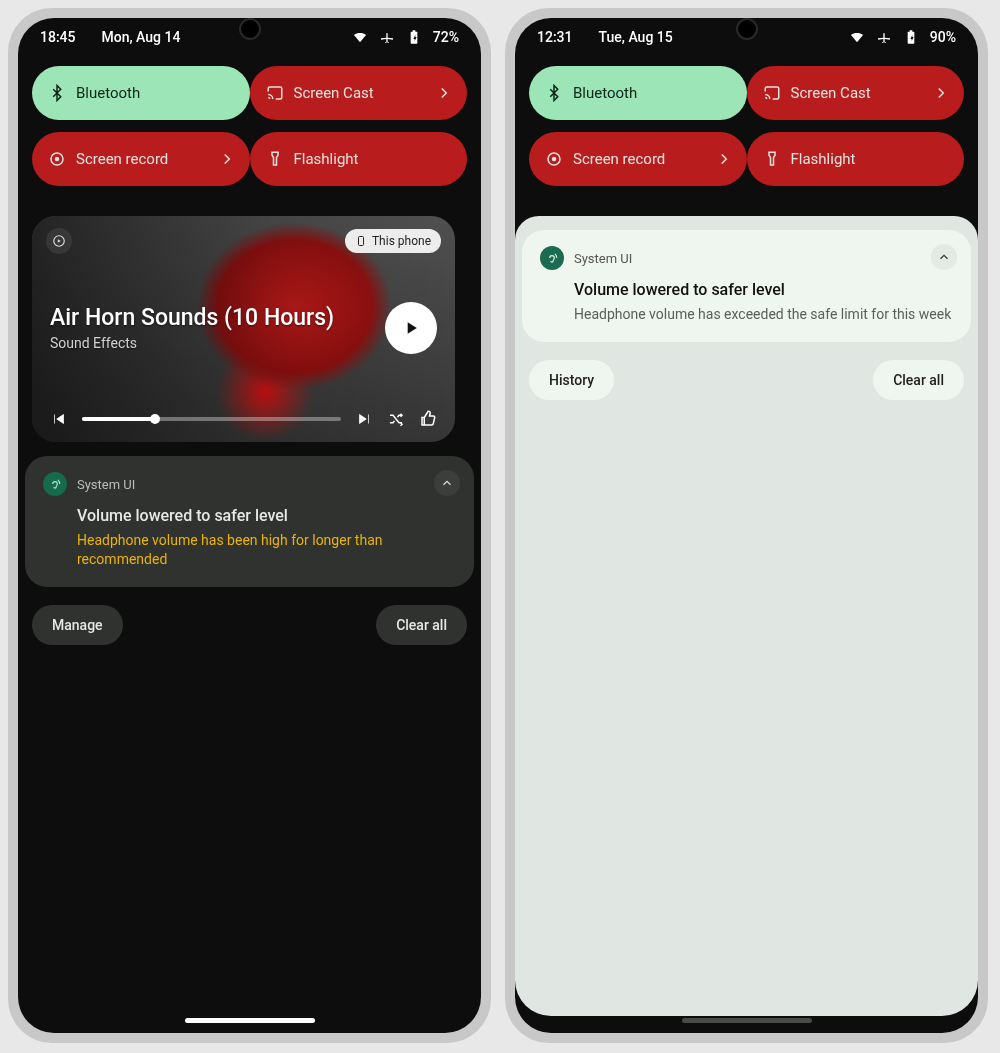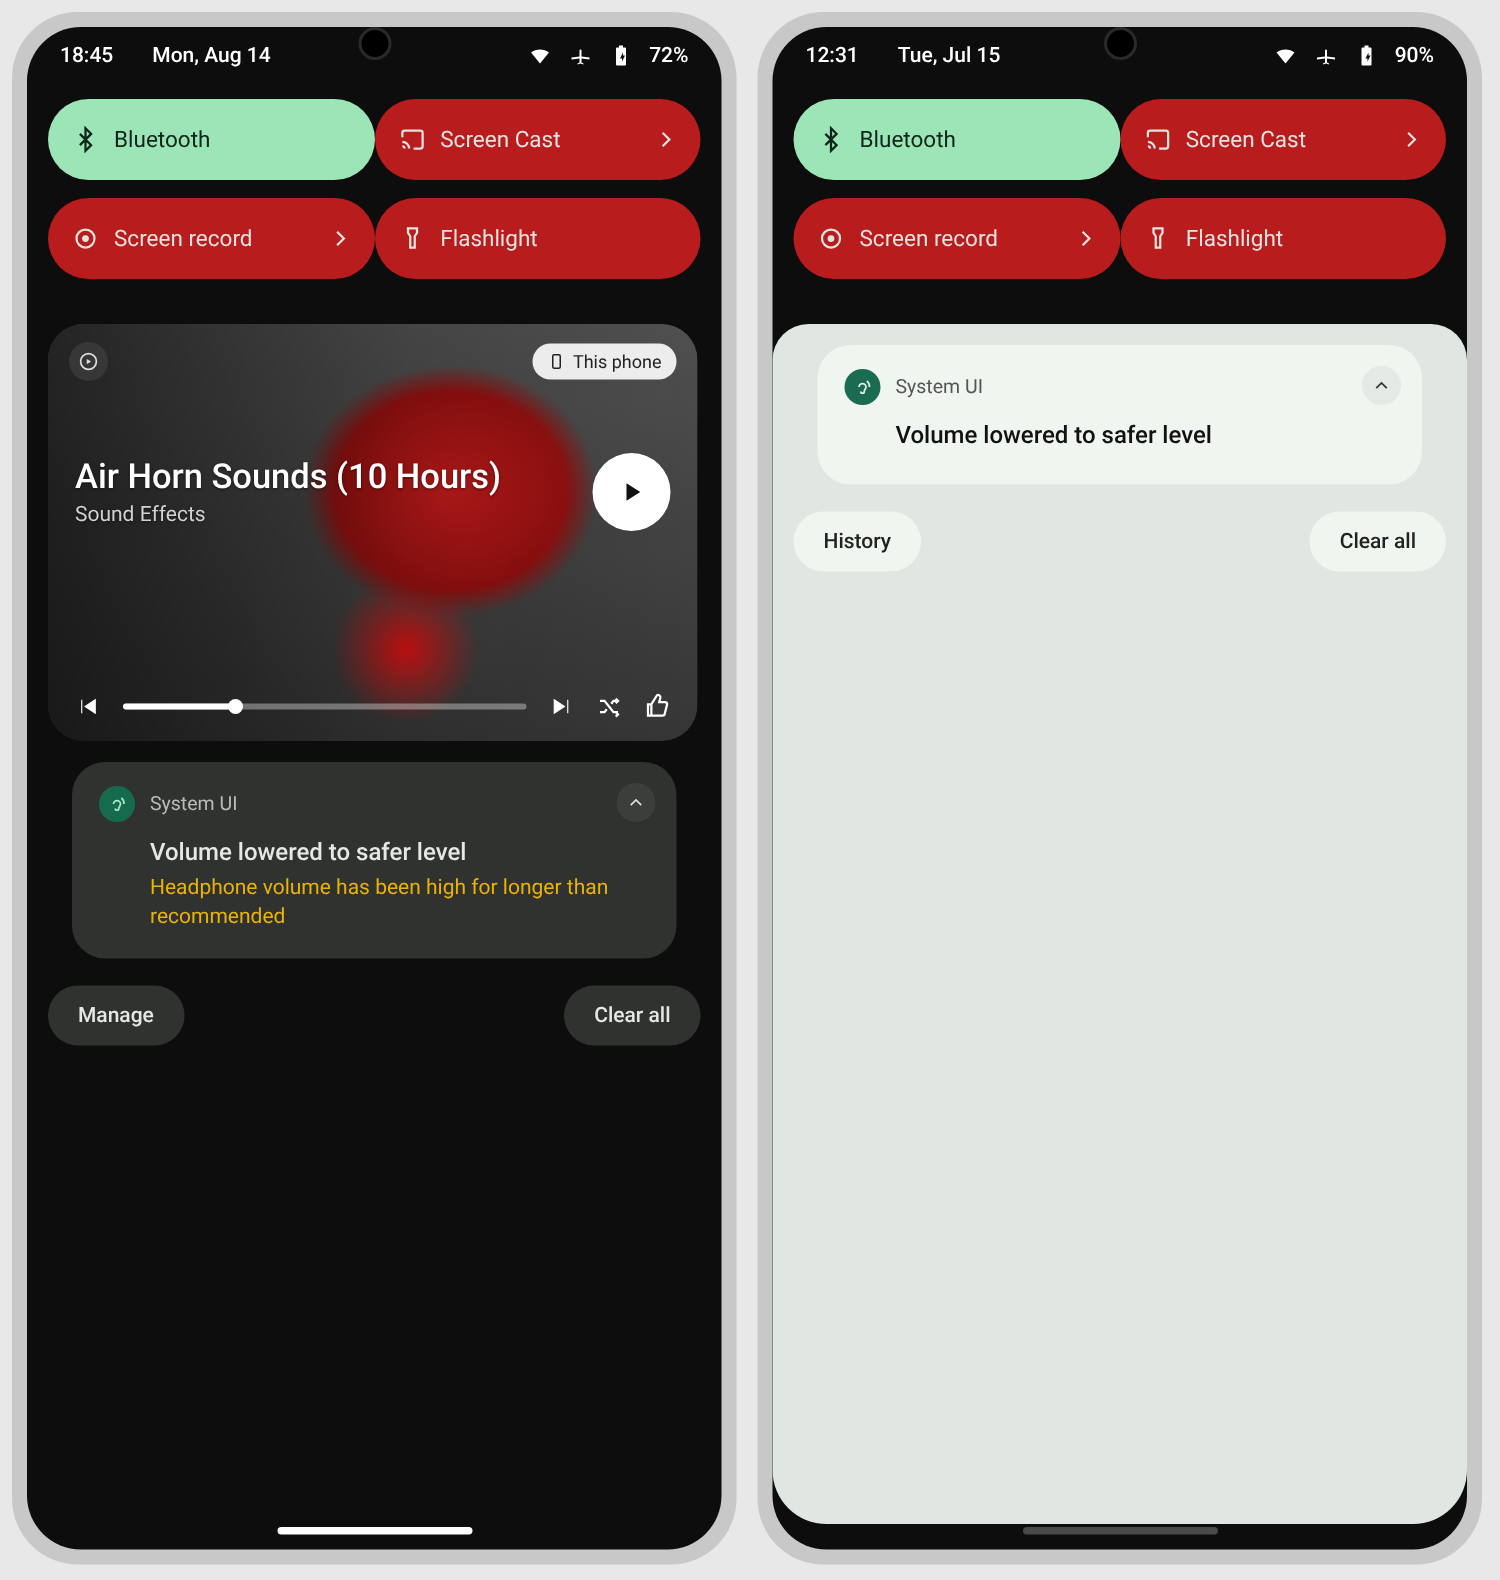--- a/index.html
+++ b/index.html
@@ -41,21 +41,21 @@
     display: flex; align-items: center; padding: 0 16px;
     color: #e0e3e0; font-size: 15px; gap: 10px; position: relative;
   }
   .qs-tile.off { background: #b91c1c; }
   .qs-tile.on  { background: #9ce5b7; color: #0f261a; }
   .qs-tile .chev { position: absolute; right: 14px; }
   .qs-tile svg { width: 18px; height: 18px; flex-shrink: 0; }
 
   
   .media-card {
-    margin: 4px 16px 14px 14px; height: 278px; border-radius: 24px;
+    margin: 4px 26px 14px 14px; height: 226px; border-radius: 24px;
     position: relative; overflow: hidden; color: #fff;
     background:
       radial-gradient(circle at 60% 20%, rgba(255,0,0,.0), rgba(0,0,0,.35)),
       linear-gradient(160deg, #2b2b2b 0%, #1a1a1a 100%);
   }
   .media-art {
     position: absolute; inset: 0;
     background:
       radial-gradient(ellipse 140px 120px at 62% 40%, #d21b1b 0%, #a10f0f 55%, rgba(161,15,15,0) 70%),
       radial-gradient(circle 70px at 55% 78%, #e11 0%, rgba(230,20,20,0) 70%),
@@ -79,21 +79,21 @@
   .play-btn svg { width:20px; height:20px; fill:#111; }
   .media-bot { position:absolute; left:18px; right:18px; bottom:14px; display:flex; align-items:center; gap:14px; }
   .media-bot svg { width:18px; height:18px; stroke:#fff; fill:#fff; }
   .progress { flex:1; height:4px; position:relative; }
   .progress .track { position:absolute; inset:0; background:rgba(255,255,255,.35); border-radius:2px; }
   .progress .fill  { position:absolute; left:0; top:0; bottom:0; width:28%; background:#fff; border-radius:2px; }
   .progress .knob  { position:absolute; left:28%; top:50%; transform:translate(-50%,-50%); width:10px; height:10px; background:#fff; border-radius:50%; }
 
   
   .notif-card {
-    margin: 0 30px; border-radius: 22px; padding: 16px 18px 18px 18px;
+    margin: 0 7px; border-radius: 22px; padding: 16px 18px 18px 18px;
     position: relative;
   }
   .dark .notif-card { background: #2f322f; color:#e6e8e6; }
   .light .notif-card { background: #eff5ef; color:#222; }
   .notif-head { display:flex; align-items:center; gap:10px; margin-bottom: 10px; }
   .notif-app-icon { width:24px; height:24px; border-radius:50%; display:flex; align-items:center; justify-content:center; background:#166b4e; }
   .light .notif-app-icon { background:#1a6b52; }
   .notif-app-icon svg { width:14px; height:14px; }
   .notif-app-name { font-size:13px; }
   .dark .notif-app-name { color:#b9bdb9; }
@@ -271,21 +271,21 @@
       <div class="navbar"></div>
     </div>
   </div>
 
   <div class="phone light">
     <div class="camera"></div>
     <div class="screen">
       <div class="status-bar">
         <div class="status-left">
           <span>12:31</span>
-          <span>Tue, Jul 15</span>
+          <span>Tue, Aug 15</span>
         </div>
         <div class="status-right">
           <svg viewBox="0 0 24 24">
               <path fill="#fff" d="M12 20l9-11c-5-4-13-4-18 0l9 11z"></path>
             </svg>
           <svg viewBox="0 0 24 24">
               <path fill="#fff" d="M21 14l-8-1V7a1 1 0 10-2 0v6l-8 1v2l8-1v4l-2 1v1l3-1 3 1v-1l-2-1v-4l8 1v-2z"></path>
             </svg>
           <svg viewBox="0 0 24 24">
               <path fill="#fff" d="M16 4h-2V2h-4v2H8a1 1 0 00-1 1v16a1 1 0 001 1h8a1 1 0 001-1V5a1 1 0 00-1-1zm-3 14v-3h-2l3-6v3h2l-3 6z"></path>
@@ -341,20 +341,21 @@
                 </svg>
             </div>
             <span class="notif-app-name">System UI</span>
           </div>
           <div class="notif-chev">
             <svg viewBox="0 0 24 24" width="14" height="14">
                 <path fill="none" stroke="#333" stroke-width="2" d="M6 15l6-6 6 6"></path>
               </svg>
           </div>
           <div class="notif-title">Volume lowered to safer level</div>
+          <div class="notif-body">Headphone volume has exceeded the safe limit for this week</div>
         </div>
 
         <div class="actions">
           <div class="pill-btn">
               <span>History</span>
             </div>
           <div class="pill-btn">
               <span>Clear all</span>
             </div>
         </div>

